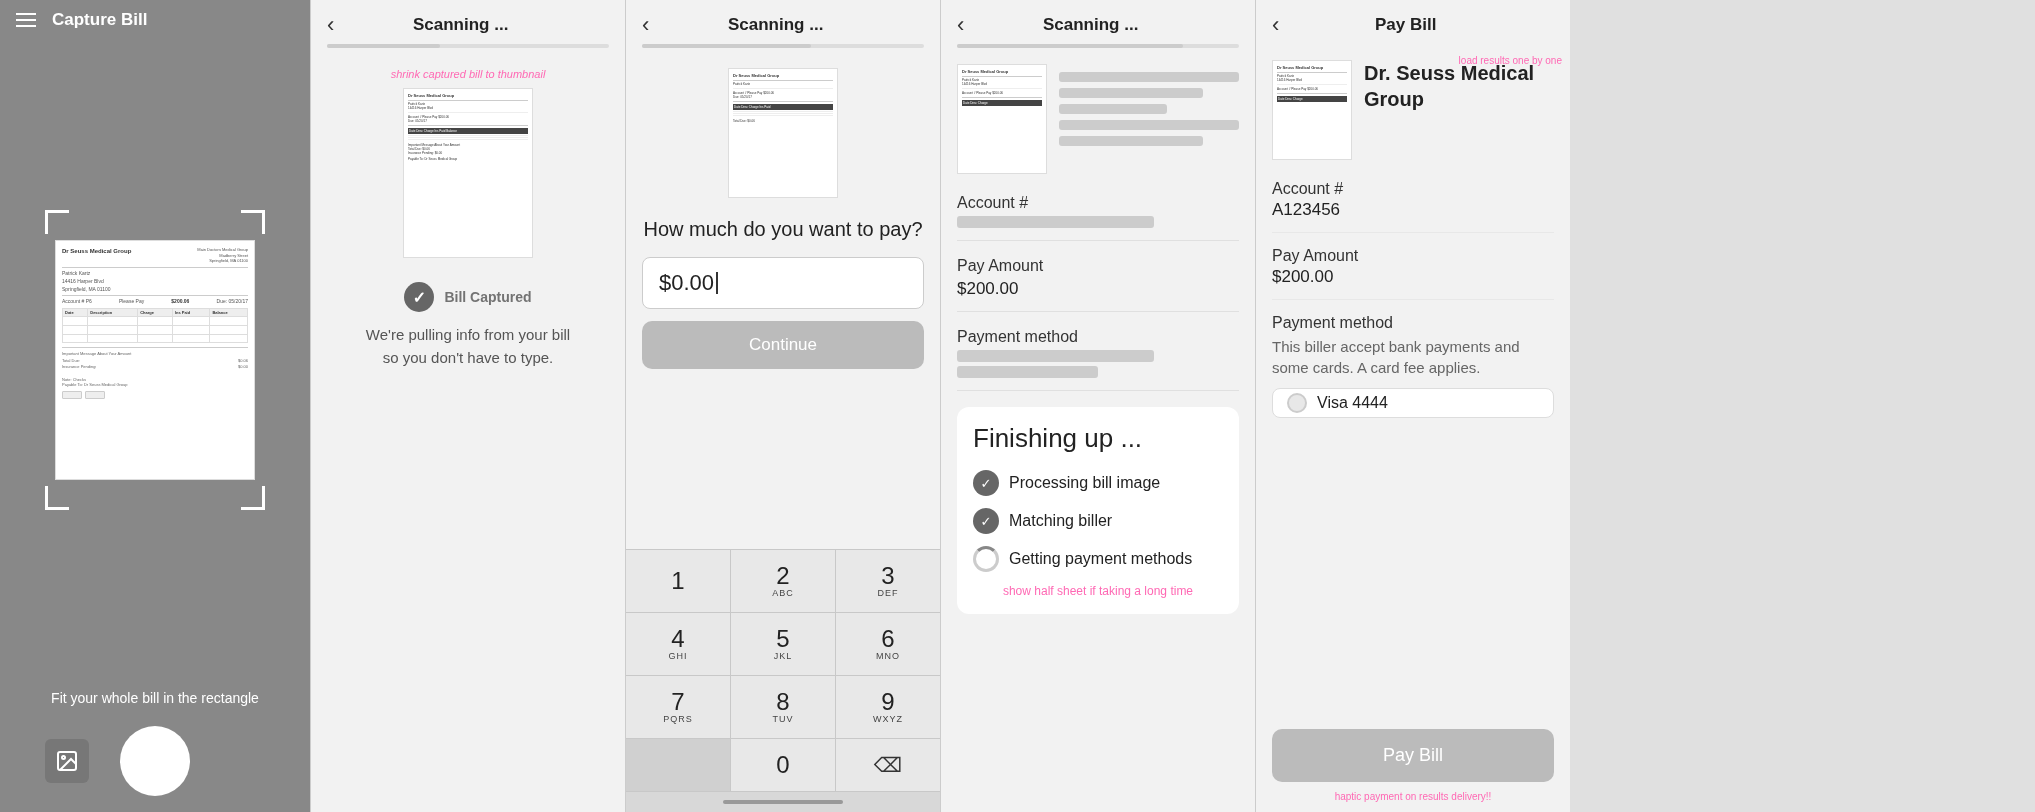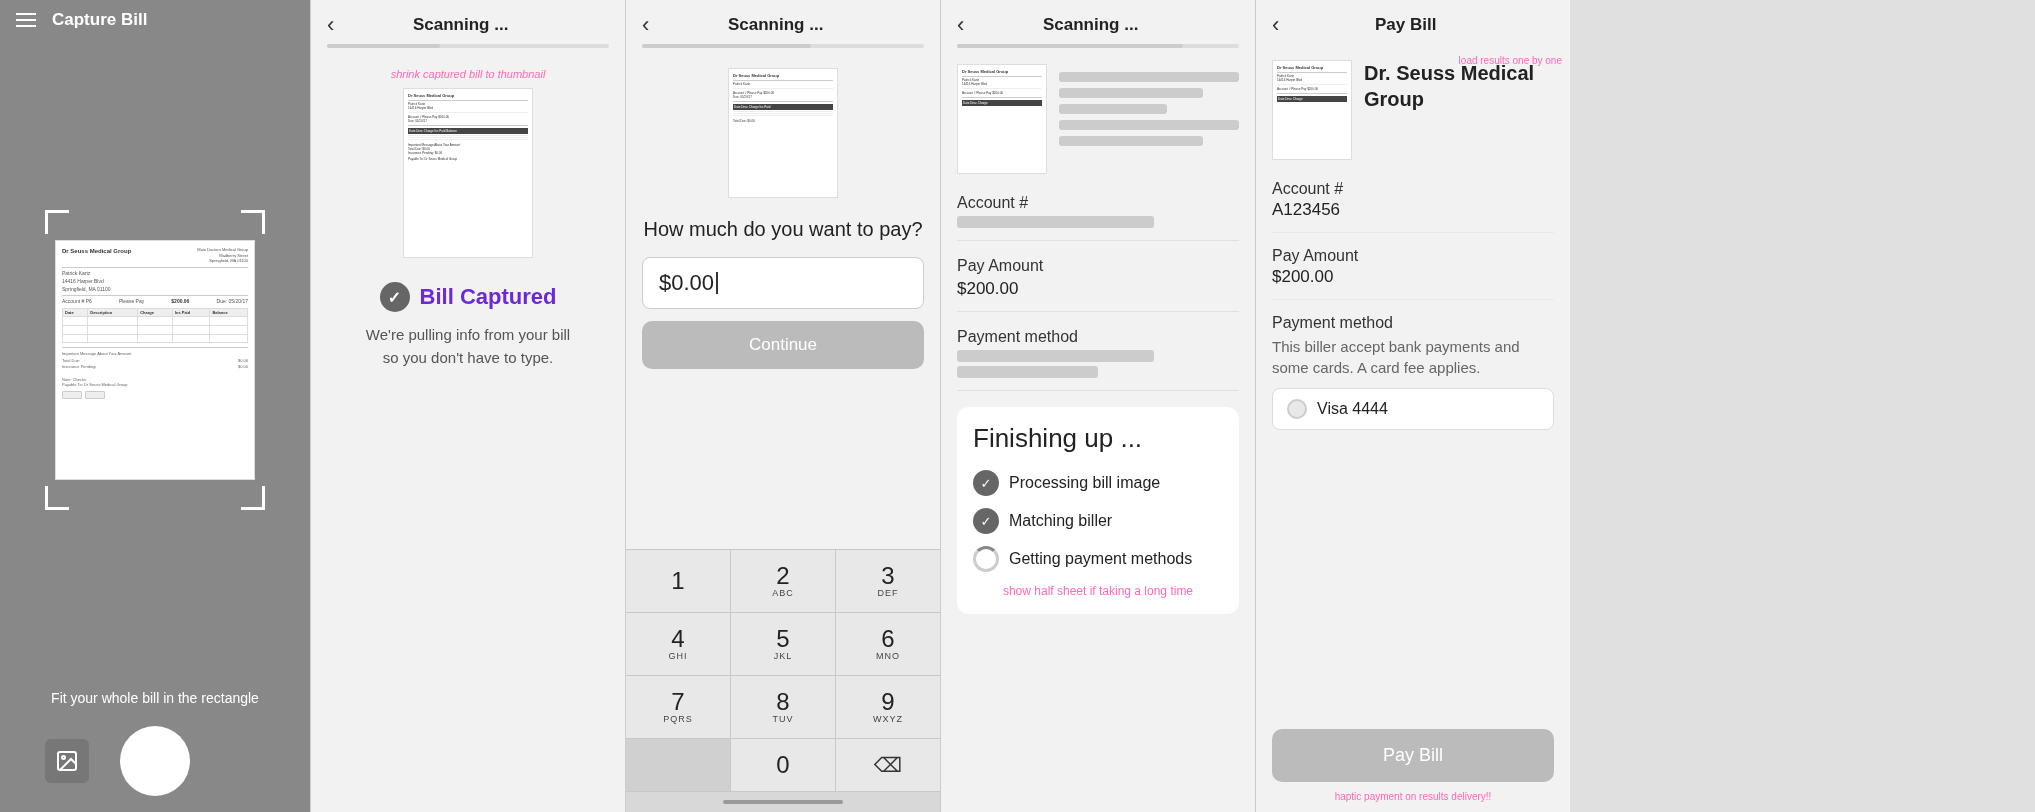--- a/index.html
+++ b/index.html
@@ -270,23 +270,23 @@
       align-items: center;
       justify-content: center;
       flex-shrink: 0;
     }
     .check-mark {
       color: white;
       font-size: 16px;
       font-weight: bold;
     }
     .s2-status-title {
-      font-size: 22px;
+      font-size: 14px;
       font-weight: 600;
-      color: #6d28d9;
+      color: #737373;
     }
     .s2-subtitle {
       font-size: 15px;
       color: #555;
       text-align: center;
       line-height: 1.5;
       max-width: 220px;
     }
 
     
@@ -538,21 +538,21 @@
       color: #666;
       line-height: 1.4;
       margin-bottom: 10px;
     }
     .s5-card-option {
       display: flex;
       align-items: center;
       gap: 10px;
       border: 1px solid #ddd;
       border-radius: 8px;
-      padding: 10px 14px;
+      padding: 4px 14px;
       background: white;
       cursor: pointer;
     }
     .s5-card-radio {
       width: 20px;
       height: 20px;
       border: 2px solid #ccc;
       border-radius: 50%;
       background: #e8e8e8;
     }

